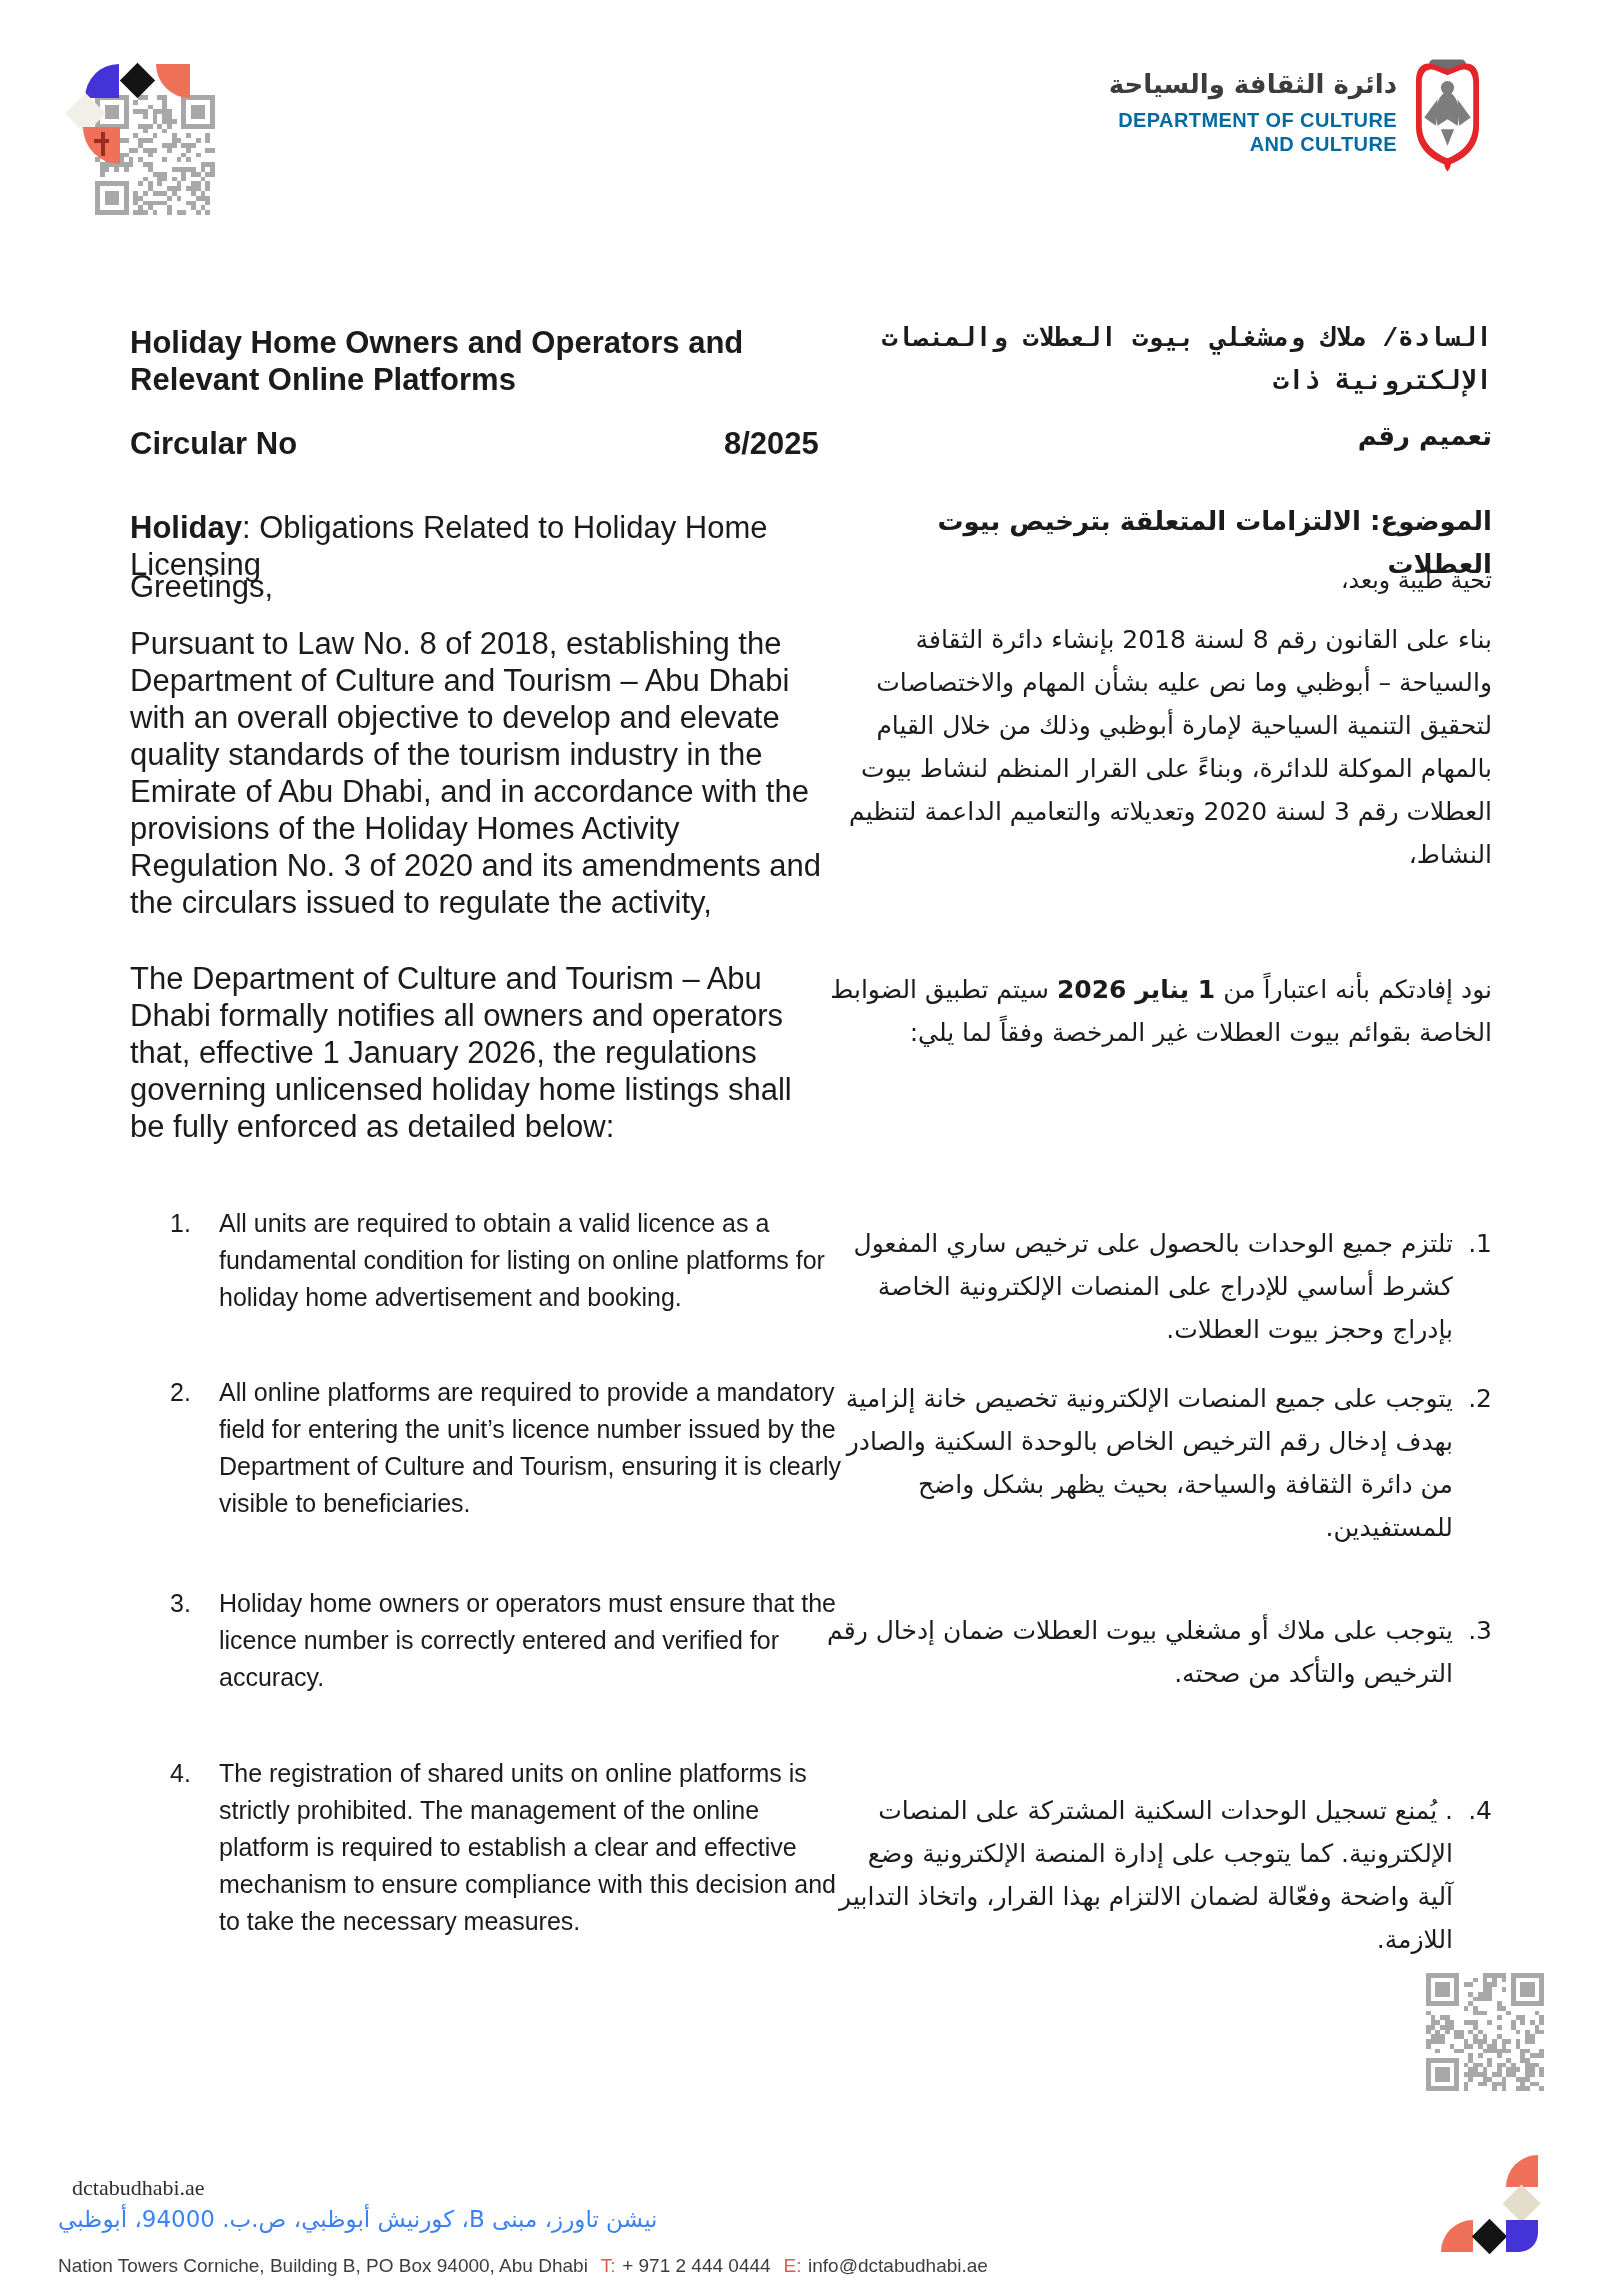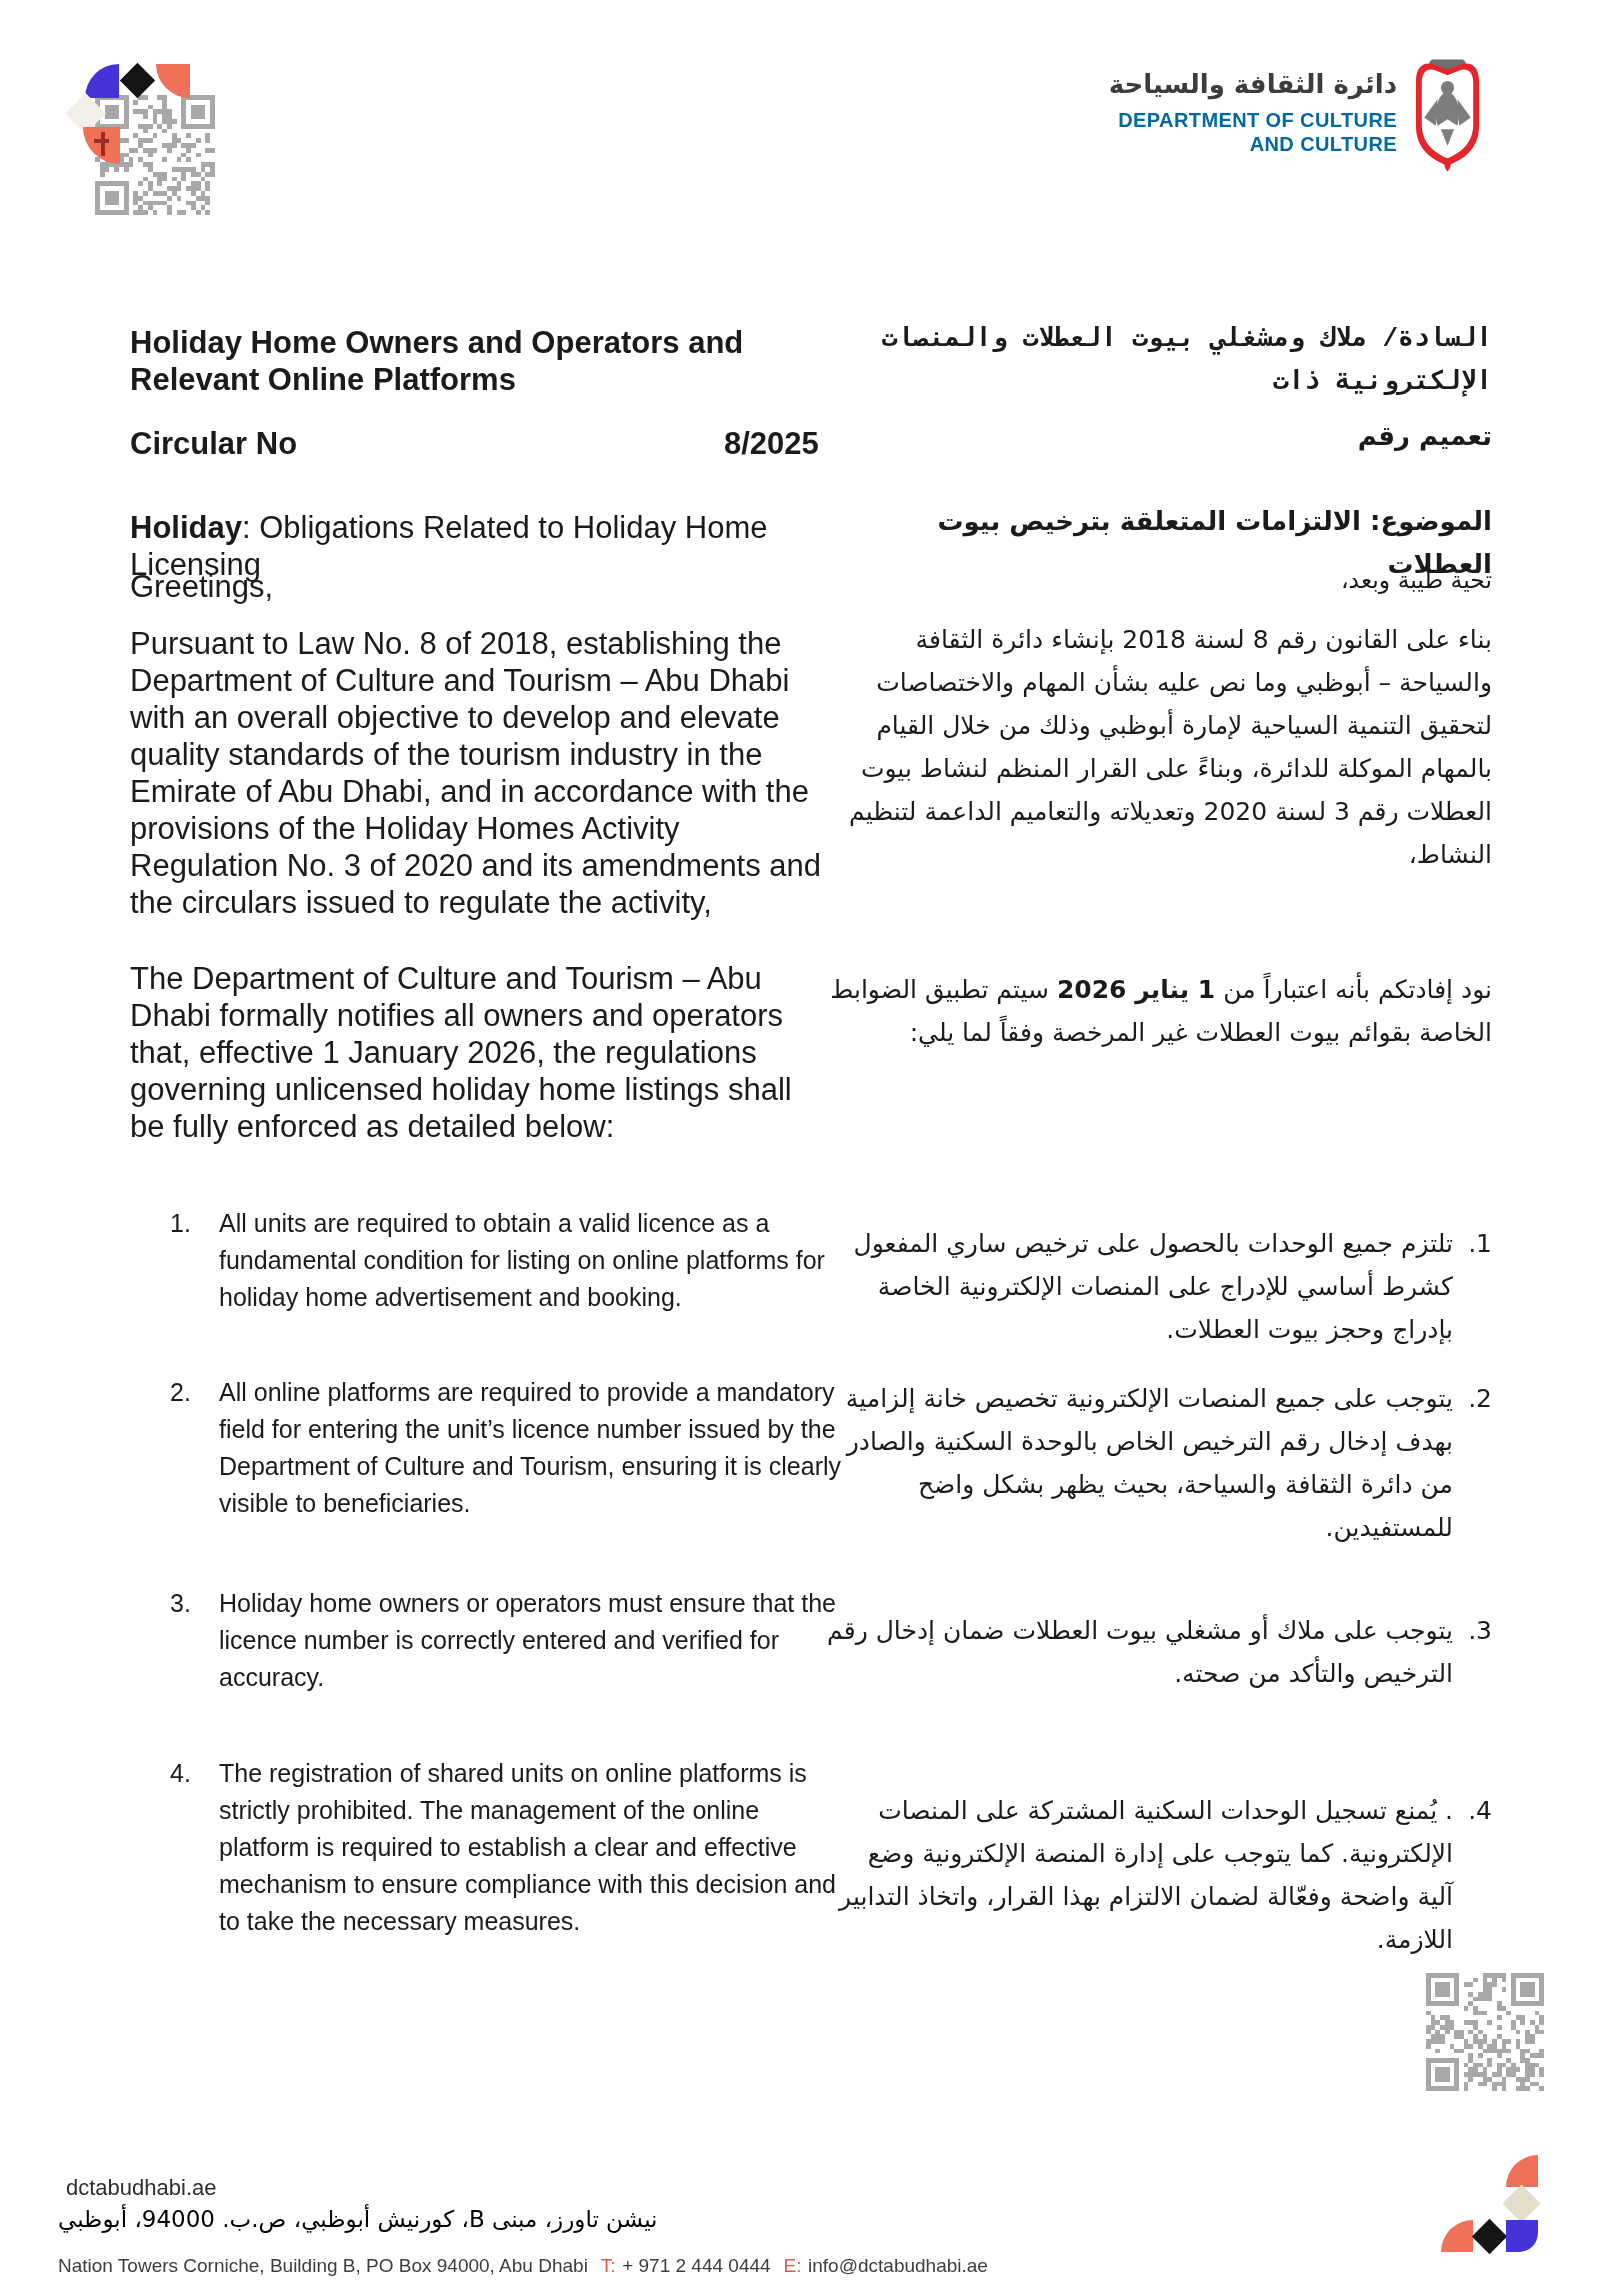--- a/index.html
+++ b/index.html
@@ -37,21 +37,21 @@
   .en-item p    { flex:1; font-size:25px; line-height:37px; }
 
   .ar-item { position:absolute; right:130px; width:665px; display:flex; direction:rtl; }
   .ar-item .num { flex:0 0 39px; font-size:25px; line-height:43px; font-family:"DejaVu Sans",sans-serif; }
   .ar-item p    { flex:1; font-size:25px; line-height:43px; }
 
   .addr-spacer { display:inline-block; width:114px; }
 
   
   .footer-web  { font-size:22px; color:#2e2e2e; }
-  .footer-ar   { font-size:23px; color:#000000; line-height:32px; }
+  .footer-ar   { font-size:23px; color:#3b82f6; line-height:32px; }
   .footer-en   { font-size:19px; color:#3d3d3d; }
   .footer-label{ color:var(--footer-label-red); margin-left:13px; margin-right:6.5px; }
 </style>
 </head>
 <body>
 
 <div id="page">
 
   <div class="abs" style="left:70px; top:57px; width:170px; height:170px;">
     <div class="qr" style="left:25px; top:38px; width:120px; height:120px;"><svg viewBox="0 0 200 200" width="100%" height="100%" fill="#A8A8A8" shape-rendering="crispEdges">
@@ -537,20 +537,20 @@
       </svg></div>
 
   <div class="abs" style="left:1437px; top:2149px; width:114px; height:146px;">
     <div class="shape q-salmon" style="left:69px; top:5.7px;  width:32px; height:32px; border-radius:100% 0 0 0;"></div>
     <div class="shape d-beige" style="left:71px; top:41px; width:27px; height:27px;"></div>
     <div class="shape q-salmon" style="left:4px;  top:71px; width:32px; height:32px; border-radius:100% 0 0 0;"></div>
     <div class="shape d-black" style="left:40px; top:75px; width:25px; height:25px;"></div>
     <div class="shape q-blue" style="left:69px; top:71px; width:32px; height:32px; border-radius:0 0 60% 0;"></div>
   </div>
 
-  <div class="abs footer-web" style="left:66px; top:2175px;">dctabudhabi.ae</div>
+  <div class="abs footer-web" style="left:72px; top:2175px;font-family:Liberation Serif, serif;">dctabudhabi.ae</div>
   <div class="abs ar footer-ar" style="left:58px; top:2203px; text-align:left;">نيشن تاورز، مبنى B، كورنيش أبوظبي، ص.ب. 94000، أبوظبي</div>
   <div class="abs footer-en" style="left:58px; top:2255px; width:1298px; white-space:nowrap;">
     <span>Nation Towers Corniche, Building B, PO Box 94000, Abu Dhabi</span><span class="footer-label">T:</span><span>+ 971 2 444 0444</span><span class="footer-label">E:</span><span>info@dctabudhabi.ae</span>
   </div>
 
 </div>
 
 
 </body></html>

